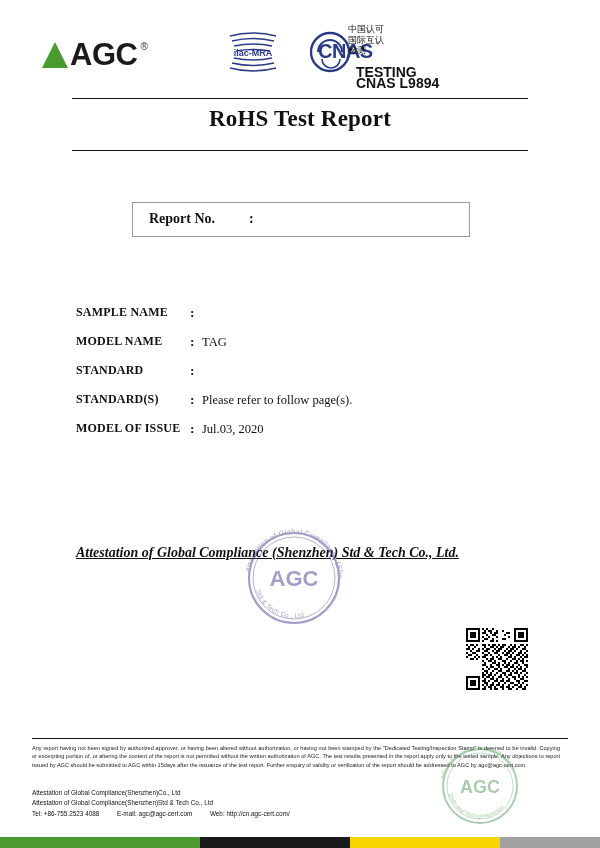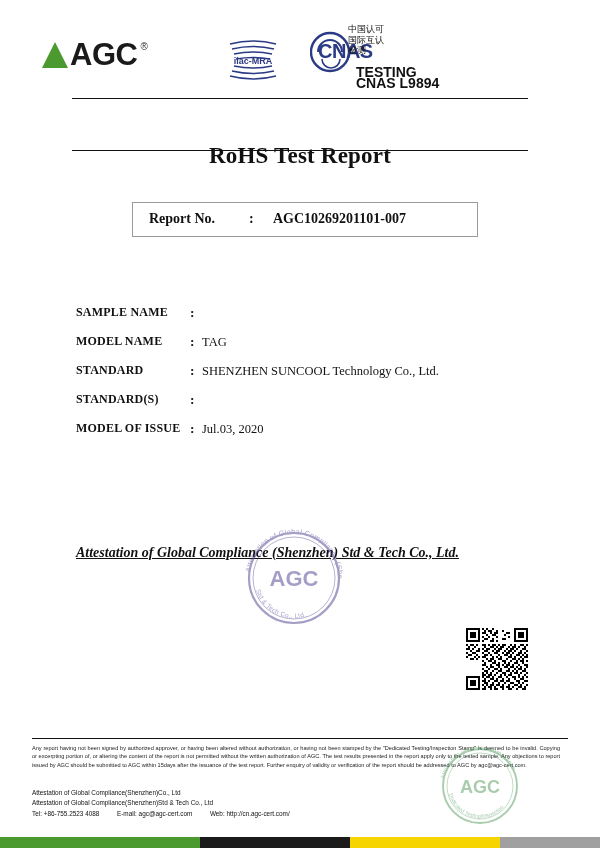--- a/index.html
+++ b/index.html
@@ -52,21 +52,21 @@
     font-size: 10px;
     color: #333;
     margin-left: 3px;
     margin-top: 1px;
   }
 
   
   .ilac {
     position: absolute;
     left: 222px;
-    top: 26px;
+    top: 18px;
     width: 62px;
     height: 48px;
   }
   .ilac svg { display: block; }
 
   
   .cnas {
     position: absolute;
     left: 286px;
     top: 16px;
@@ -124,32 +124,30 @@
   }
   .doc-title {
     position: absolute;
     left: 0;
     top: 106px;
     width: 600px;
     text-align: center;
     font-size: 23px;
     font-weight: bold;
     letter-spacing: 0.2px;
-    margin-top: 37px;
   }
 
   
   .report-box {
     position: absolute;
     left: 132px;
     top: 202px;
     width: 336px;
     height: 33px;
     border: 1px solid #9a9a9a;
-    padding-left: 8px;
   }
   .report-label {
     position: absolute;
     left: 16px;
     top: 8px;
     font-size: 14px;
     font-weight: bold;
   }
   .report-colon {
     position: absolute;
@@ -331,41 +329,40 @@
   </div>
 </div>
 
 <div class="title-rule-top"></div>
 <div class="doc-title">RoHS Test Report</div>
 <div class="title-rule-bottom"></div>
 
 <div class="report-box">
   <div class="report-label">Report No.</div>
   <div class="report-colon">:</div>
-  <div class="report-value" style="left:140px;">AGC10269201101-007</div>
 </div>
 
 <div class="fields">
   <div class="field-row">
     <div class="field-label">SAMPLE NAME</div>
     <div class="field-colon">:</div>
   </div>
   <div class="field-row">
     <div class="field-label">MODEL NAME</div>
     <div class="field-colon">:</div>
     <div class="field-value">TAG</div>
   </div>
   <div class="field-row">
     <div class="field-label">STANDARD</div>
     <div class="field-colon">:</div>
-    <div class="field-value">SHENZHEN  SUNCOOL  Technology Co., Ltd.</div>
   </div>
   <div class="field-row">
     <div class="field-label">STANDARD(S)</div>
     <div class="field-colon">:</div>
+    <div class="field-value">Please refer to follow page(s).</div>
   </div>
   <div class="field-row">
     <div class="field-label">MODEL OF ISSUE</div>
     <div class="field-colon">:</div>
     <div class="field-value">Jul.03, 2020</div>
   </div>
 </div>
 
 <div class="attestation">Attestation of Global Compliance (Shenzhen) Std &amp; Tech Co., Ltd.</div>
 

